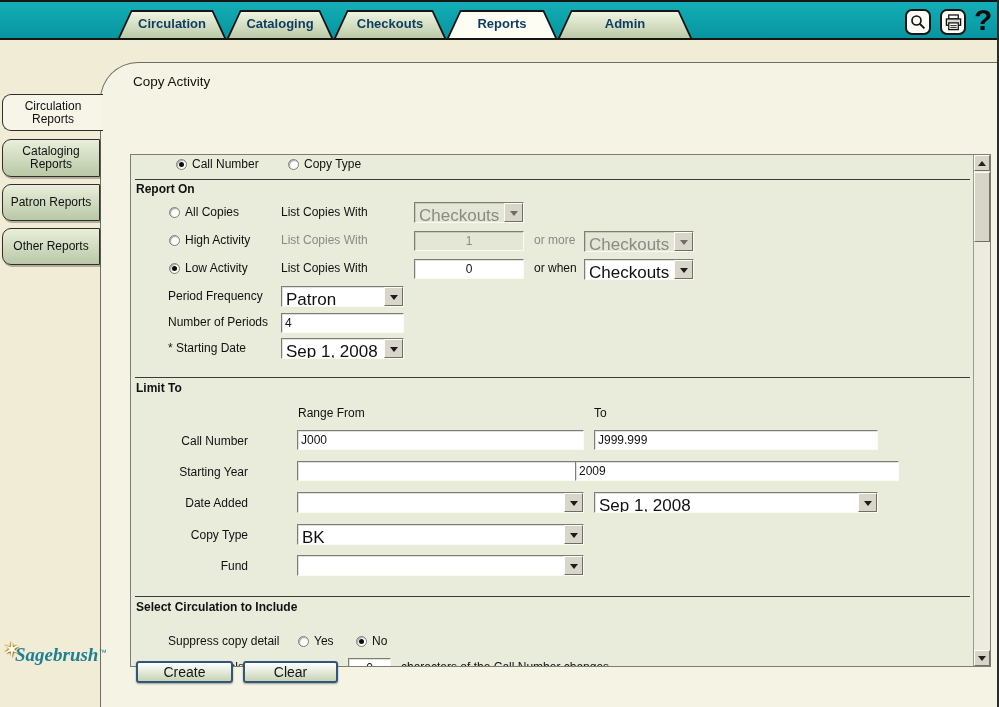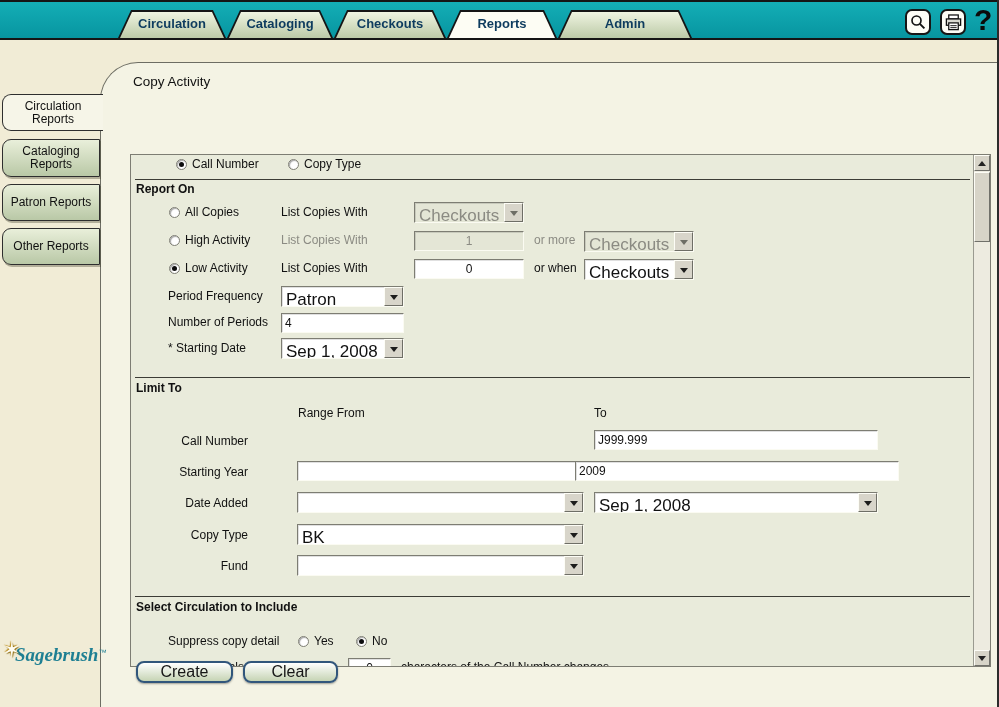--- a/index.html
+++ b/index.html
@@ -79,22 +79,22 @@
   .sb-btn{position:absolute;left:0;width:16px;height:16px;box-sizing:border-box;background:#d7d4c8;
     border:1px solid;border-color:#fdfdf6 #70706a #70706a #fdfdf6;display:flex;align-items:center;justify-content:center;cursor:pointer;}
   .sb-up{top:0;}.sb-down{bottom:0;}
   .sb-tri{width:0;height:0;border:4px solid transparent;}
   .sb-tri.up{border-bottom:5px solid #222;margin-top:-4px;}
   .sb-tri.down{border-top:5px solid #222;margin-bottom:-4px;}
   .sb-thumb{position:absolute;left:0;top:17px;width:16px;height:70px;box-sizing:border-box;background:#d7d4c8;
     border:1px solid;border-color:#fdfdf6 #70706a #70706a #fdfdf6;cursor:grab;}
 
   
-  .btn{position:absolute;height:22px;box-sizing:border-box;border:2px solid #31567b;border-radius:8px;
-    background:linear-gradient(#ffffff,#c6d4b4);font-size:16px;color:#161616;
+  .btn{position:absolute;height:22px;box-sizing:border-box;border:2px solid #31567b;border-radius:3px;
+    background:linear-gradient(#ffffff,#c6d4b4);font-size:14px;color:#161616;
     display:flex;align-items:center;justify-content:center;cursor:pointer;z-index:2;
     box-shadow:0 1px 2px rgba(0,0,0,.35);}
 </style>
 </head>
 <body>
 
 <div class="screen">
 
   <div class="panel"></div>
   <div class="page-title">Copy Activity</div>
@@ -224,20 +224,21 @@
           <span class="dd-arrow"></span>
         </span>
     </div>
 
     <div class="hr" style="top:222px"></div>
     <span class="lbl bold" style="left:5px;top:226px">Limit To</span>
     <span class="lbl" style="left:167px;top:251px">Range From</span>
     <span class="lbl" style="left:463px;top:251px">To</span>
 
     <span class="rlbl" style="top:279px">Call Number</span>
+    <div class="tin" style="left:166px;top:275px;width:287px">J000</div>
     <div class="tin" style="left:463px;top:275px;width:284px">J999.999</div>
 
     <span class="rlbl" style="top:310px">Starting Year</span>
     <div class="tin" style="left:166px;top:306px;width:287px"></div>
     <div class="tin" style="left:444px;top:306px;width:324px">2009</div>
 
     <span class="rlbl" style="top:341px">Date Added</span>
     <div class="dd" style="left:166px;top:337px;width:287px">
       <span class="dd-val"></span>
       <span class="dd-btn">

